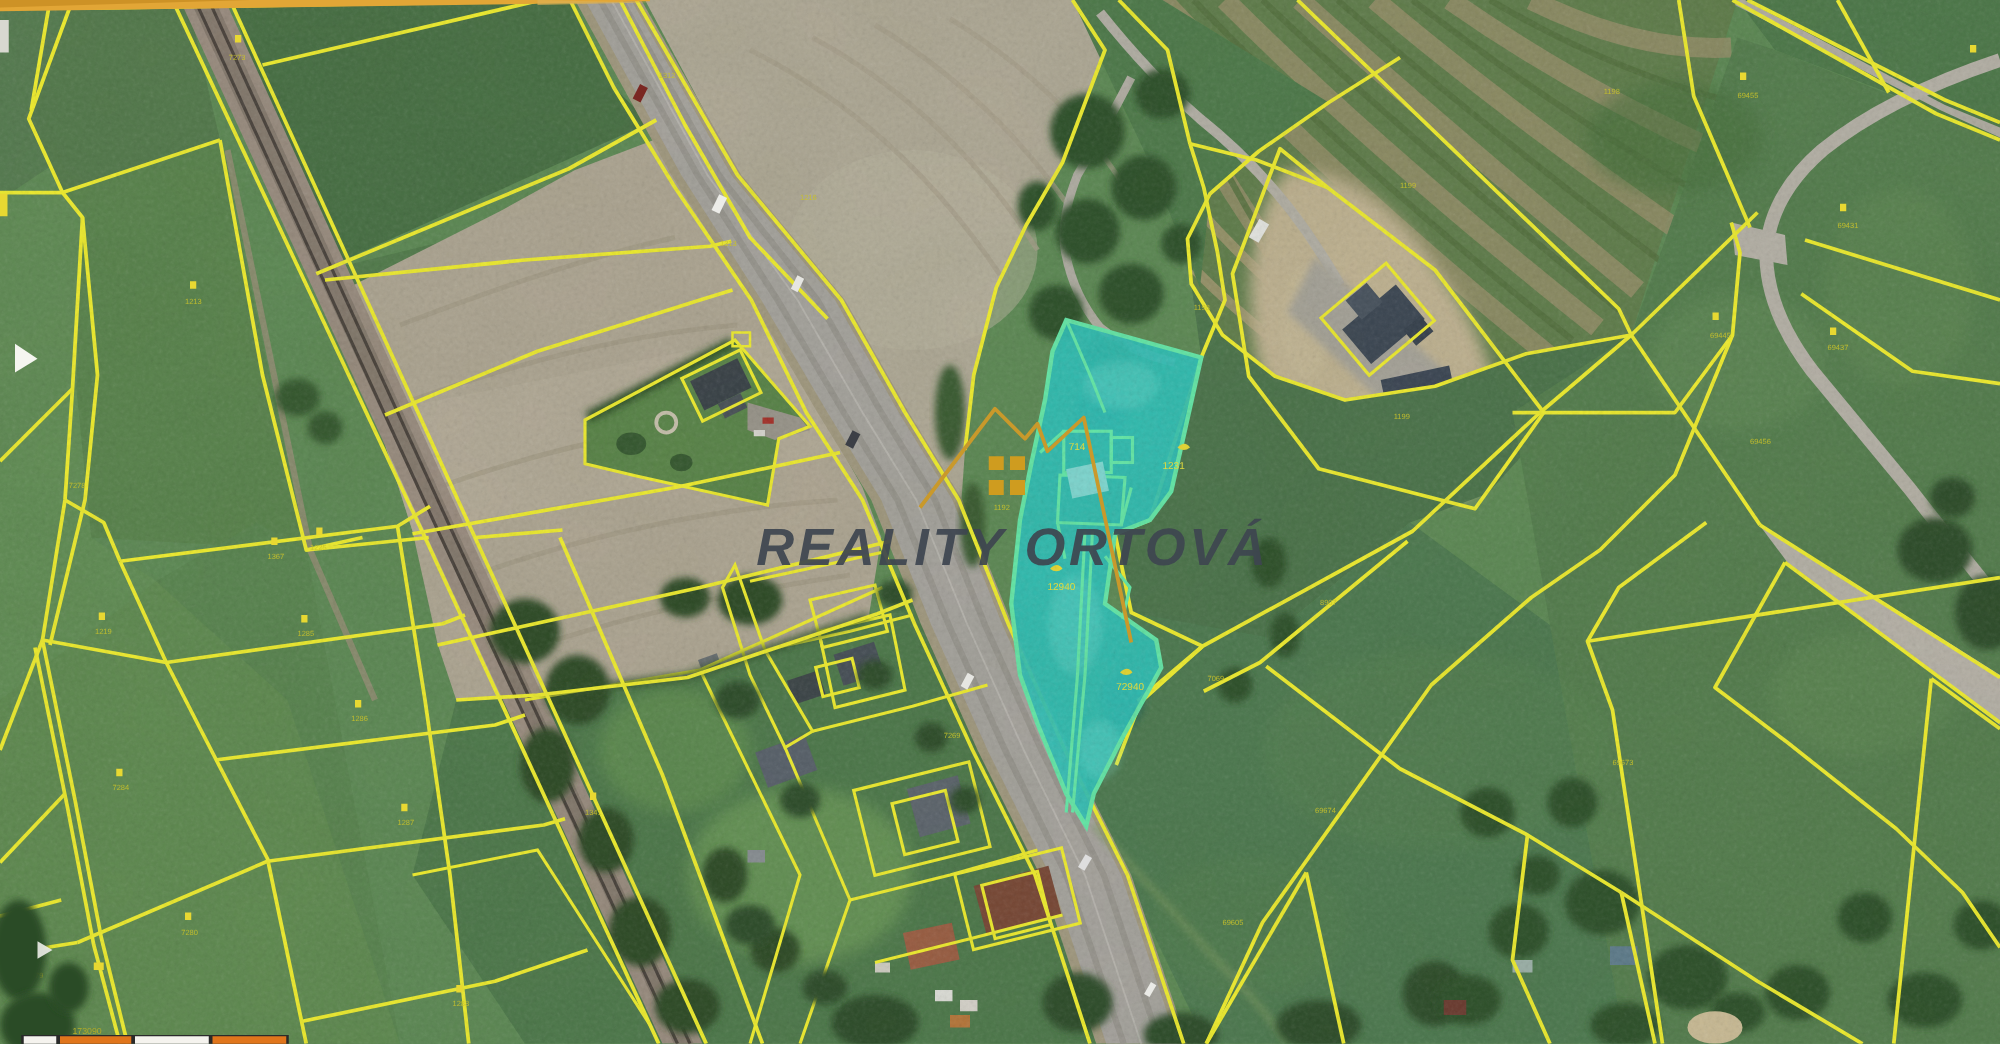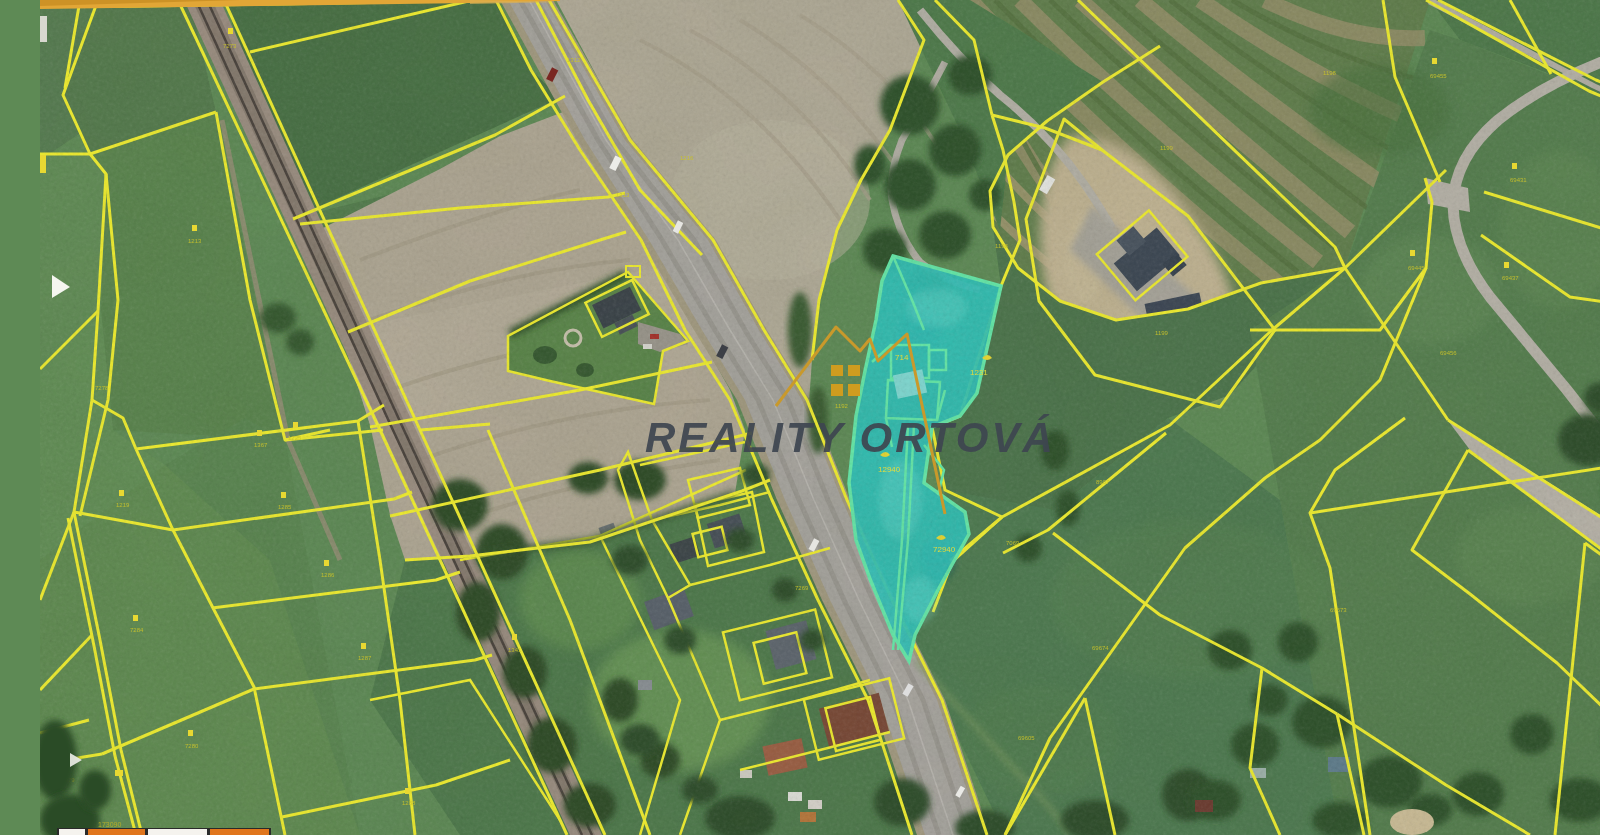--- a/index.html
+++ b/index.html
@@ -1,16 +1,16 @@
 <!DOCTYPE html>
 <html><head>
 <meta charset="utf-8">
 <style>
   html,body{margin:0;padding:0;background:#5e8a55;overflow:hidden;}
-  #map{position:relative;width:1412px;height:835px;font-family:"Liberation Sans",sans-serif;margin-left:40px;}
+  #map{position:relative;width:1412px;height:835px;font-family:"Liberation Sans",sans-serif;}
   svg{display:block}
 </style>
 </head>
 <body>
 <div id="map">
 <svg width="1600" height="835" viewBox="0 0 1600 835" xmlns="http://www.w3.org/2000/svg">
 <defs>
   <filter id="soft" x="-20%" y="-20%" width="140%" height="140%">
     <feGaussianBlur stdDeviation="3"></feGaussianBlur>
   </filter>

